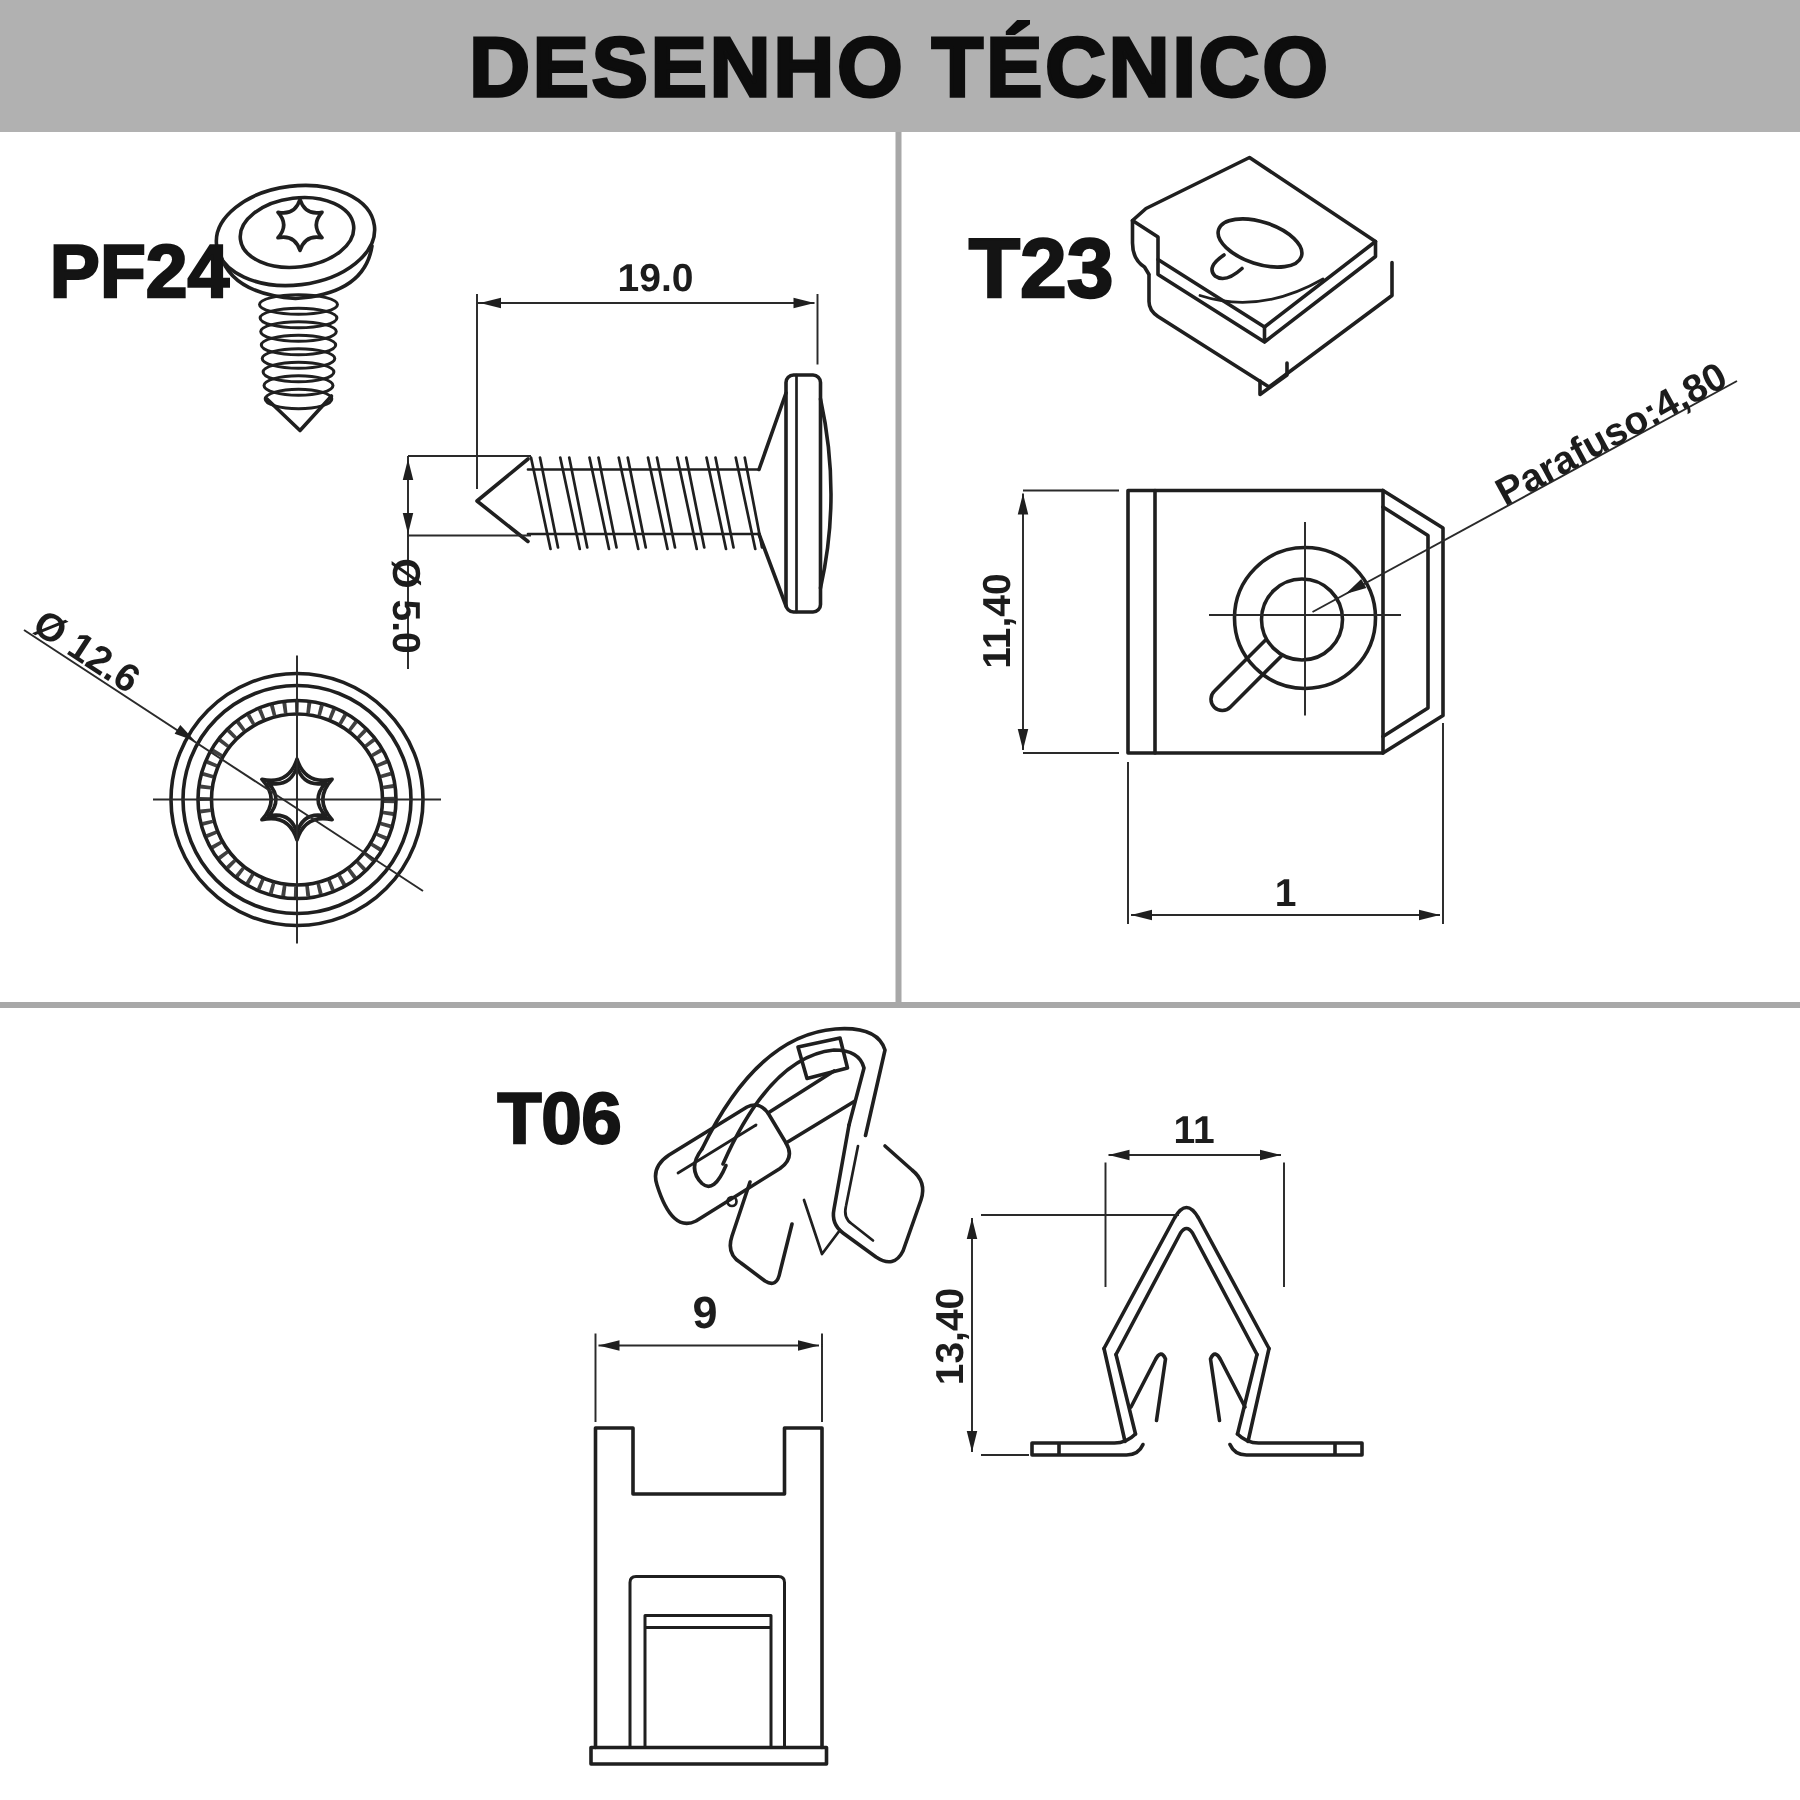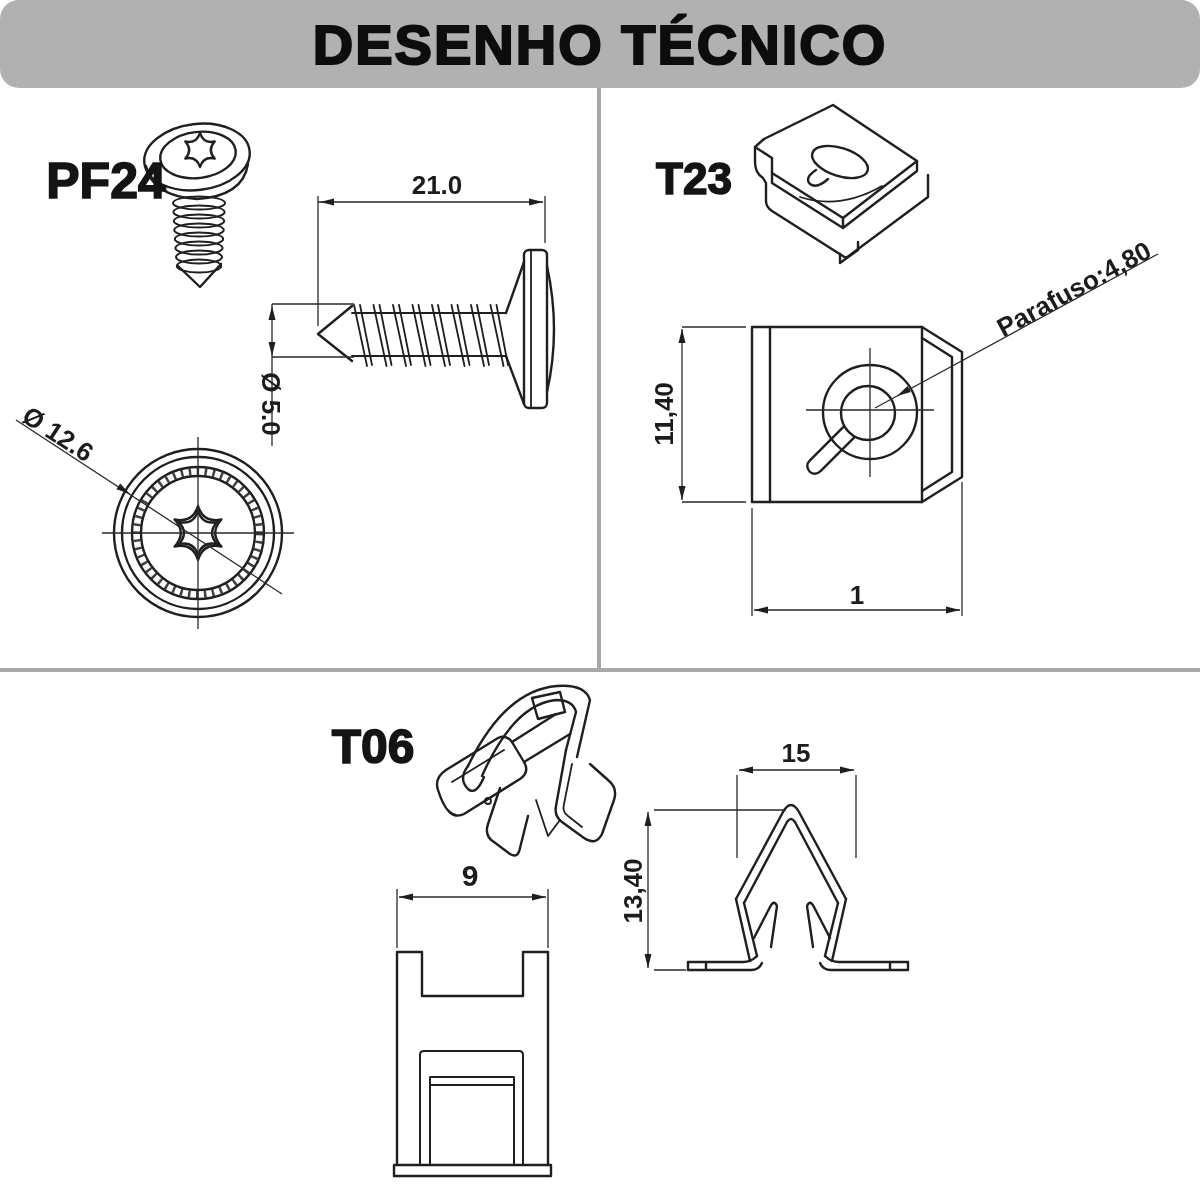--- a/index.html
+++ b/index.html
@@ -1,28 +1,28 @@
 <!DOCTYPE html>
 <html><head>
 <meta charset="utf-8">
 <style>
   html,body{margin:0;padding:0;background:#ffffff;}
   #canvas{position:relative;width:1200px;height:1200px;background:#ffffff;overflow:hidden;
           font-family:"Liberation Sans",sans-serif;}
   .banner{position:absolute;left:0;top:0;width:1200px;height:88px;background:#b1b1b1;
-          display:flex;align-items:center;justify-content:center;border-radius:19px;}
+          display:flex;align-items:center;justify-content:center;}
   .title{font-size:56px;font-weight:700;letter-spacing:2px;color:#0d0d0d;
          -webkit-text-stroke:2.2px #0d0d0d;}
   .divider{position:absolute;background:#a8a8a8;}
   .div-v{left:597px;top:88px;width:4px;height:580px;}
   .div-h{left:0;top:668px;width:1200px;height:4px;}
   .part-label{position:absolute;font-weight:700;color:#141414;white-space:nowrap;
               transform:translate(-50%,-50%);-webkit-text-stroke:1.6px #141414;line-height:1;}
   .lbl-pf24{font-size:50px;}
-  .lbl-t23{font-size:44px;}
+  .lbl-t23{font-size:56px;}
   .lbl-t06{font-size:48px;}
   .dim{position:absolute;font-size:26px;font-weight:700;color:#1c1c1c;white-space:nowrap;line-height:1;}
   svg.art{position:absolute;left:0;top:0;}
   .ln{fill:none;stroke:#1f1f1f;stroke-width:2.4;stroke-linecap:round;stroke-linejoin:round;}
   .thin{fill:none;stroke:#2a2a2a;stroke-width:1.3;stroke-linecap:butt;}
   .arr{fill:#1f1f1f;stroke:none;}
   .knurl{fill:none;stroke:#1f1f1f;stroke-width:7;stroke-dasharray:2.5 5.5;opacity:.85;}
 </style>
 </head>
 <body>
@@ -167,29 +167,29 @@
       <path d="M654,810 L786,810 M654,970 L686,970 M648,812 L648,968"></path>
     </g>
     <g>
       <polygon class="arr" points="739,770 753,766.5 753,773.5"></polygon>
       <polygon class="arr" points="854,770 840,766.5 840,773.5"></polygon>
       <polygon class="arr" points="648,812 644.5,826 651.5,826"></polygon>
       <polygon class="arr" points="648,968 644.5,954 651.5,954"></polygon>
     </g>
   </svg>
 
-  <span class="part-label lbl-pf24" style="left:93px;top:181px;margin-left:13px;">PF24</span>
+  <span class="part-label lbl-pf24" style="left:93px;top:181px;">PF24</span>
   <span class="part-label lbl-t23" style="left:694px;top:179px;">T23</span>
   <span class="part-label lbl-t06" style="left:373px;top:747px;">T06</span>
 
-  <span class="dim" style="left:437px;top:185px;transform:translate(-50%,-50%);">21.0</span>
+  <span class="dim" style="left:437px;top:185px;transform:translate(-50%,-50%);">19.0</span>
   <span class="dim" style="left:271px;top:404px;transform:translate(-50%,-50%) rotate(90deg);">Ø 5.0</span>
   <span class="dim" style="left:58px;top:434px;transform:translate(-50%,-50%) rotate(33deg);">Ø 12.6</span>
 
   <span class="dim" style="left:664px;top:414px;transform:translate(-50%,-50%) rotate(-90deg);">11,40</span>
   <span class="dim" style="left:857px;top:595px;transform:translate(-50%,-50%);">1</span>
   <span class="dim" style="left:1074px;top:289px;transform:translate(-50%,-50%) rotate(-28.5deg);">Parafuso:4,80</span>
 
   <span class="dim" style="left:470px;top:876px;font-size:30px;transform:translate(-50%,-50%);">9</span>
-  <span class="dim" style="left:796px;top:753px;transform:translate(-50%,-50%);">15</span>
+  <span class="dim" style="left:796px;top:753px;transform:translate(-50%,-50%);">11</span>
   <span class="dim" style="left:633px;top:891px;transform:translate(-50%,-50%) rotate(-90deg);">13,40</span>
 
 </div>
 
 </body></html>

